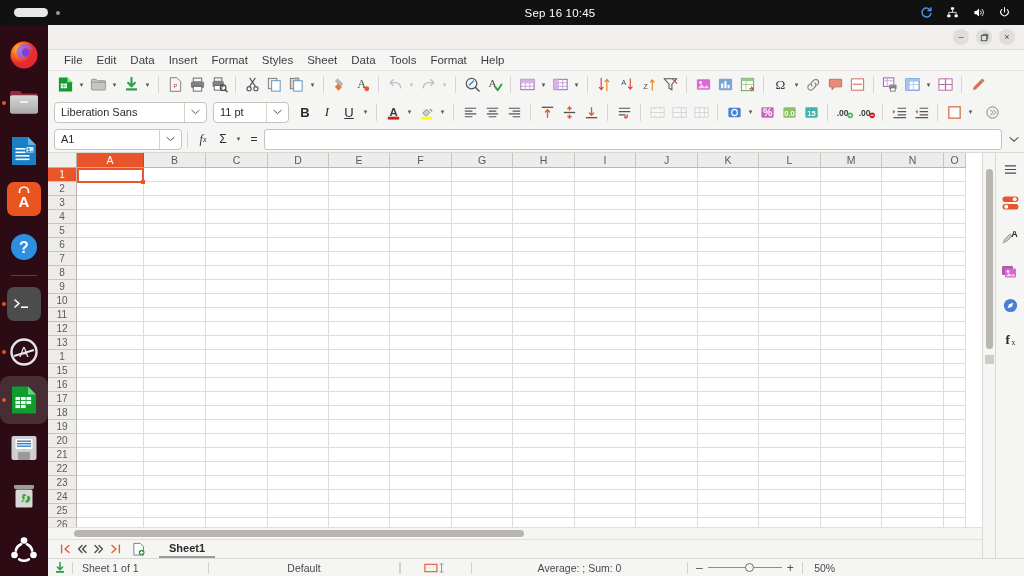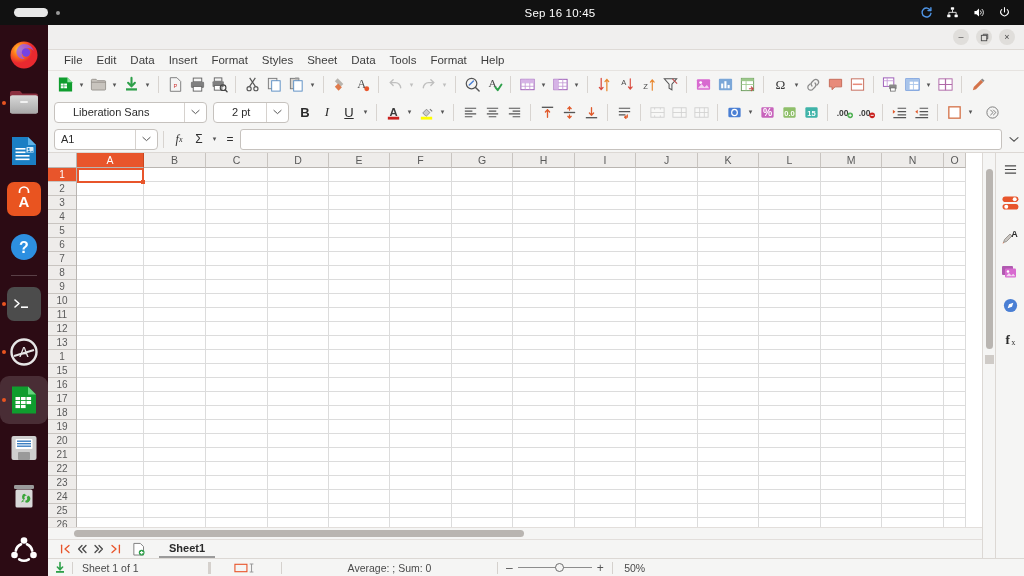--- a/index.html
+++ b/index.html
@@ -84,39 +84,39 @@
   }
   .tb-arrow::after { content: "▾"; }
   .disabled { opacity: .33; }
 
   
   .fmtbar {
     height: 28px; display: flex; align-items: center; padding-left: 6px; background: #f5f5f4;
   }
   .combo {
     height: 21px; border: 1px solid #c6c2be; border-radius: 4px; background: #ffffff;
-    display: flex; align-items: center; overflow: hidden; padding-left: 12px;
+    display: flex; align-items: center; overflow: hidden;
   }
   .combo-text { font-size: 11px; color: #2b2b2b; padding: 0 6px; white-space: nowrap; }
   .combo-btn {
     width: 22px; height: 19px; display: flex; align-items: center; justify-content: center;
     border-left: 1px solid #d6d2ce; font-size: 8px; color: #555;
   }
   .font-combo { width: 153px; }
   .font-combo .combo-text { flex: 1; }
   .size-combo { width: 76px; }
   .size-combo .combo-text { flex: 1; }
 
   
   .formulabar {
     height: 27px; display: flex; align-items: center; padding-left: 6px; gap: 0px;
     background: #f5f5f4; border-bottom: 1px solid #dcd8d4;
   }
   .namebox {
-    width: 104px; height: 21px; border: 1px solid #c6c2be; border-radius: 4px;
+    width: 128px; height: 21px; border: 1px solid #c6c2be; border-radius: 4px;
     background: #ffffff; display: flex; align-items: center;
   }
   .namebox .combo-text { flex: 1; }
   .formula-input {
     flex: 1; height: 21px; border: 1px solid #c6c2be; border-radius: 3px;
     background: #ffffff; margin-right: 2px;
   }
   .fb-icon { width: 20px; height: 22px; display: flex; align-items: center; justify-content: center; font-size: 12px; color: #303030; }
 
   
@@ -668,21 +668,21 @@
       <div class="combo font-combo">
         <span class="combo-text">Liberation Sans</span>
         <span class="combo-btn">
           <svg width="9" height="6" viewBox="0 0 10 6">
               <path d="M1 1.2l4 3.6 4-3.6" stroke="#555" stroke-width="1.1" fill="none" stroke-linecap="round"></path>
             </svg>
         </span>
       </div>
       <div style="width:6px"></div>
       <div class="combo size-combo">
-        <span class="combo-text">2 pt</span>
+        <span class="combo-text">11 pt</span>
         <span class="combo-btn">
           <svg width="9" height="6" viewBox="0 0 10 6">
               <path d="M1 1.2l4 3.6 4-3.6" stroke="#555" stroke-width="1.1" fill="none" stroke-linecap="round"></path>
             </svg>
         </span>
       </div>
       <div style="width:5px"></div>
       <div class="tb-btn" style="font-weight:bold;font-size:13px;color:#2b2b2b;">B</div>
       <div class="tb-btn" style="font-style:italic;font-size:13px;font-family:'Liberation Serif',serif;color:#2b2b2b;">I</div>
       <div class="tb-btn" style="text-decoration:underline;font-size:13px;color:#2b2b2b;">U</div>
@@ -1458,20 +1458,21 @@
     <div class="statusbar">
       <div class="sb-cell" style="padding:0 6px;">
         <svg width="12" height="13" viewBox="0 0 12 13">
             <path d="M6 1.5v7M3.4 6L6 8.8 8.6 6" stroke="#2ea04a" stroke-width="1.6" fill="none" stroke-linecap="round" stroke-linejoin="round"></path>
             <rect x="2" y="10" width="8" height="1.8" fill="#2ea04a"></rect>
           </svg>
       </div>
       <div class="sb-div"></div>
       <div class="sb-cell" style="width:135px;">Sheet 1 of 1</div>
       <div class="sb-div"></div>
+      <div class="sb-cell" style="width:190px; justify-content:center;">Default</div>
       <div class="sb-div"></div>
       <div class="sb-div"></div>
       <div class="sb-cell" style="width:70px; justify-content:center;">
         <svg width="24" height="12" viewBox="0 0 26 12">
             <rect x="1" y="2" width="13" height="8" fill="none" stroke="#e8552b" stroke-width="1.2"></rect>
             <path d="M19 1.6v8.8M17 1.6h4M17 10.4h4" stroke="#9a9a9a" stroke-width="1.1"></path>
           </svg>
       </div>
       <div class="sb-div"></div>
       <div class="sb-cell" style="width:215px; justify-content:center;">Average: ; Sum: 0</div>

